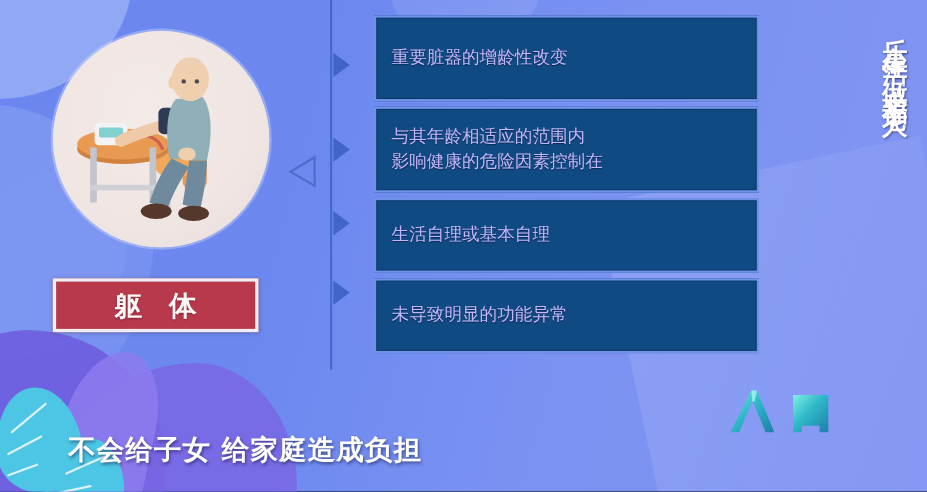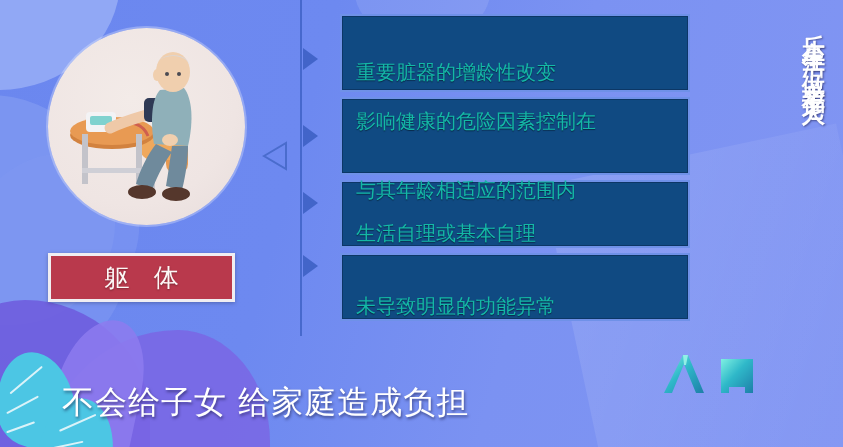--- a/index.html
+++ b/index.html
@@ -82,21 +82,21 @@
   
   #body-badge{
     position:absolute;left:48px;top:253px;width:187px;height:49px;
     background:#b9394c;
     border:3px solid #f0eef2;
     display:flex;align-items:center;justify-content:center;
     box-shadow:0 1px 4px rgba(0,0,0,.25);
   }
   #body-badge span{
     color:#fdf8f6;font-family:"Liberation Serif","DejaVu Serif",serif;
-    font-size:25px;font-weight:400;letter-spacing:9px;
+    font-size:25px;font-weight:700;letter-spacing:9px;
     text-indent:9px;
     text-shadow:0 1px 2px rgba(0,0,0,.35);
   }
 
   
   #vrule{position:absolute;left:300px;top:0;width:2px;height:336px;background:#3f63c7;opacity:.85;}
   .marker{
     position:absolute;width:0;height:0;
     border-top:11px solid transparent;
     border-bottom:11px solid transparent;
@@ -115,45 +115,44 @@
   #boxes{position:absolute;left:340px;top:14px;width:350px;}
   .stmt{
     background:#104a82;
     border:2px solid #6f91e8;
     margin-bottom:5px;
     padding:9px 14px 10px 14px;
     display:flex;flex-direction:column;justify-content:center;
     box-shadow:inset 0 0 0 1px rgba(10,40,80,.55);
   }
   .stmt .line{
-    color:#14b8a6;font-size:20px;line-height:1.42;
+    color:#c4b5fd;font-size:16px;line-height:1.42;
     font-family:"DejaVu Sans","Liberation Sans",sans-serif;
     text-shadow:0 1px 1px rgba(0,0,0,.45);
     white-space:nowrap;
-    margin-top:40px;
   }
   .stmt.two{height:78px;}
   .stmt.one{height:68px;}
 
   
   #slogan{
     position:absolute;right:14px;top:16px;height:290px;
     writing-mode:vertical-rl;
     color:#ffffff;
     font-family:"Liberation Serif","DejaVu Serif",serif;
     font-size:23px;font-weight:700;letter-spacing:7px;
     text-shadow:1px 1px 2px rgba(40,40,90,.6);
   }
 
   
   #subtitle{
     position:absolute;left:62px;bottom:22px;
     color:#ffffff;
     font-family:"DejaVu Sans","Liberation Sans",sans-serif;
-    font-size:32px;font-weight:400;letter-spacing:1px;
+    font-size:25px;font-weight:700;letter-spacing:1px;
     text-shadow:1px 2px 3px rgba(20,20,60,.55);
     white-space:nowrap;
   }
 
   
   #logo{position:absolute;right:86px;bottom:50px;display:flex;align-items:center;gap:10px;}
 </style>
 </head>
 <body>
 
@@ -236,22 +235,22 @@
     </svg>
   </div>
 
   <div id="boxes">
 
     <div class="stmt two">
       <div class="line">重要脏器的增龄性改变</div>
     </div>
 
     <div class="stmt two">
+      <div class="line">与其年龄相适应的范围内</div>
       <div class="line">影响健康的危险因素控制在</div>
-      <div class="line">与其年龄相适应的范围内</div>
     </div>
 
     <div class="stmt one">
       <div class="line">生活自理或基本自理</div>
     </div>
 
     <div class="stmt one">
       <div class="line">未导致明显的功能异常</div>
     </div>
 

